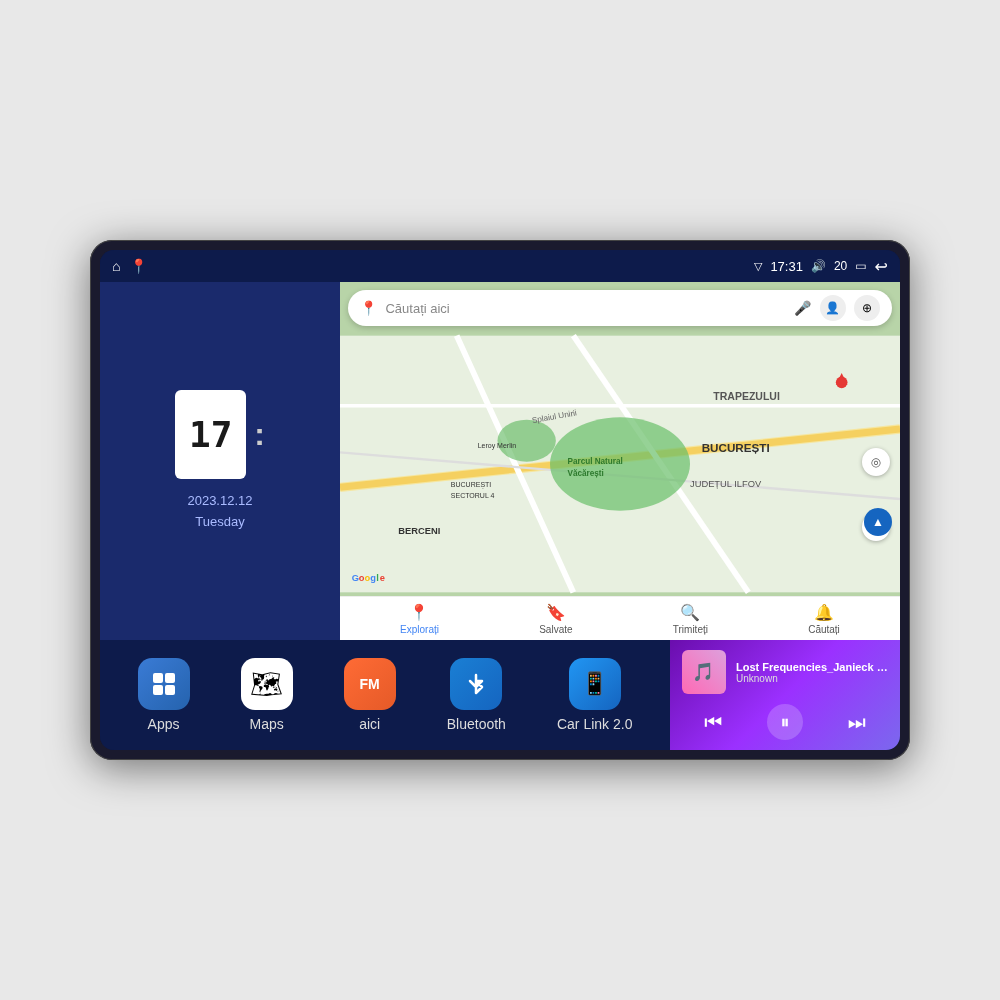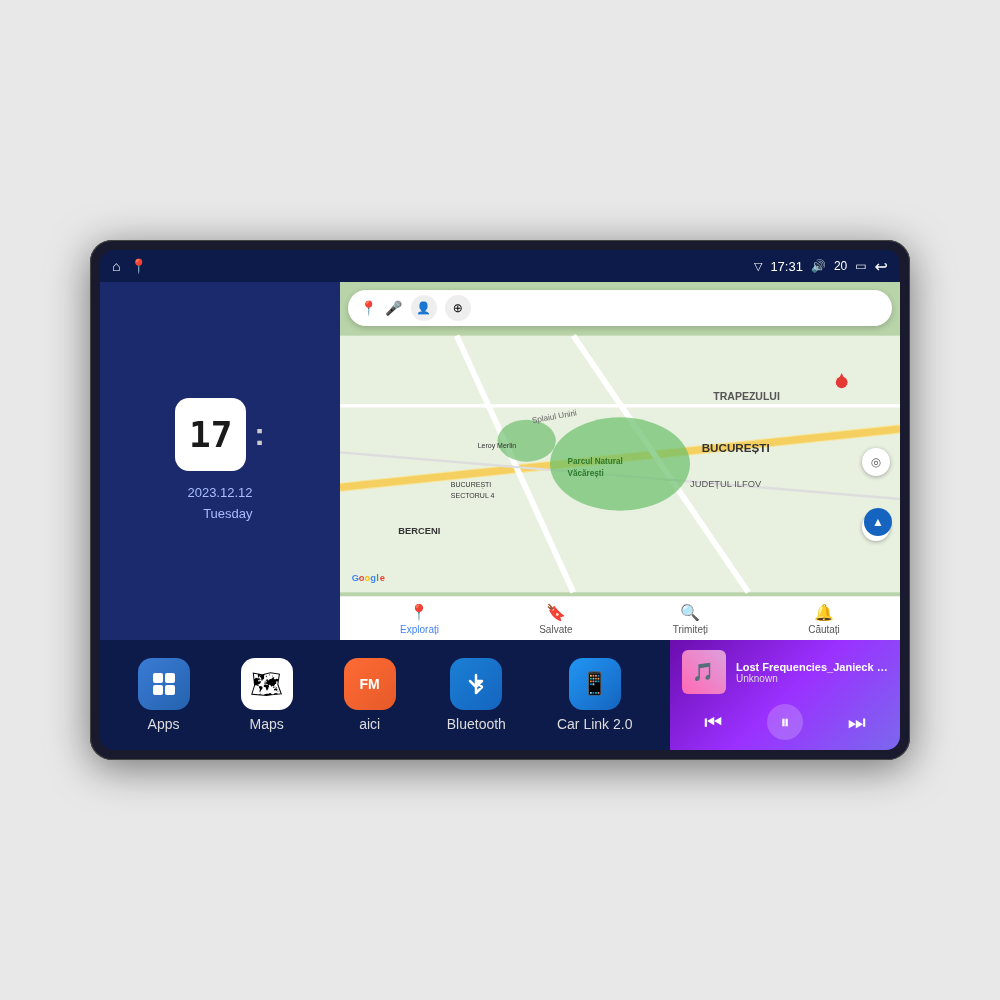--- a/index.html
+++ b/index.html
@@ -93,40 +93,40 @@
     }
 
     .clock-display {
       display: flex;
       align-items: center;
       gap: 8px;
     }
 
     .clock-block {
       background: #fff;
-      border-radius: 14px;
-      padding: 16px 14px;
+      border-radius: 6px;
+      padding: 24px 14px;
       font-size: 36px;
       font-weight: bold;
       color: #1a1a1a;
       font-family: monospace;
       min-width: 70px;
       text-align: center;
     }
 
     .clock-separator {
       color: #ccc;
       font-size: 32px;
       font-weight: bold;
     }
 
     .clock-date {
       color: #aabbff;
       font-size: 13px;
-      text-align: right;
+      text-align: center;
       line-height: 1.6;
     }
 
     
     .map-widget {
       flex: 1;
       background: #b8d4a8;
       position: relative;
       overflow: hidden;
     }
@@ -389,20 +389,21 @@
           <div class="clock-date">
             <div>2023.12.12</div>
             <div>Tuesday</div>
           </div>
         </div>
 
         <div class="map-widget">
 
           <div class="map-search-bar">
             <span style="color:#4285f4;font-size:14px;">📍</span>
+            <span class="map-search-text">Căutați aici</span>
             <div class="map-search-icons">
               <span style="font-size:14px;color:#555;">🎤</span>
               <div class="map-icon-circle" style="background:#eee;">
                 <span style="font-size:12px;">👤</span>
               </div>
               <div class="map-icon-circle" style="background:#eee;">
                 <span style="font-size:12px;">⊕</span>
               </div>
             </div>
           </div>

